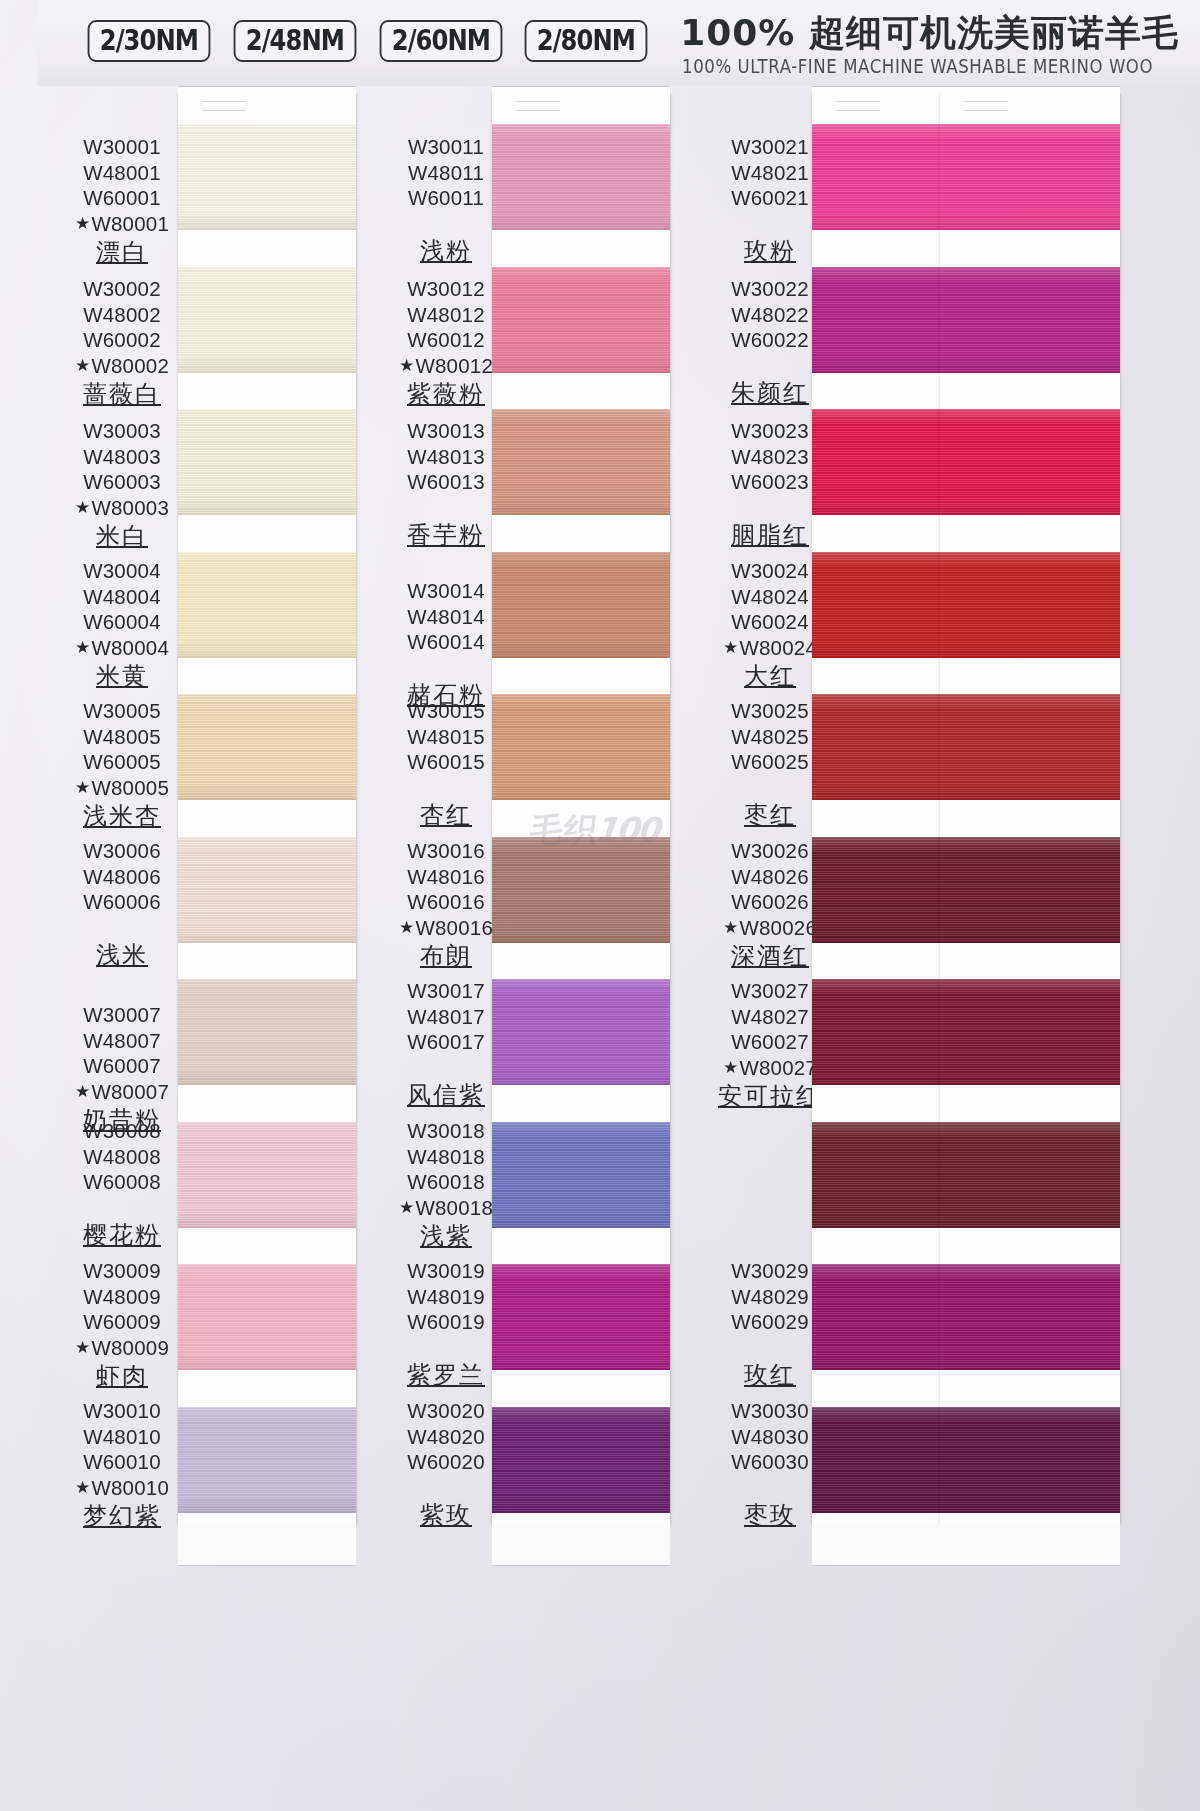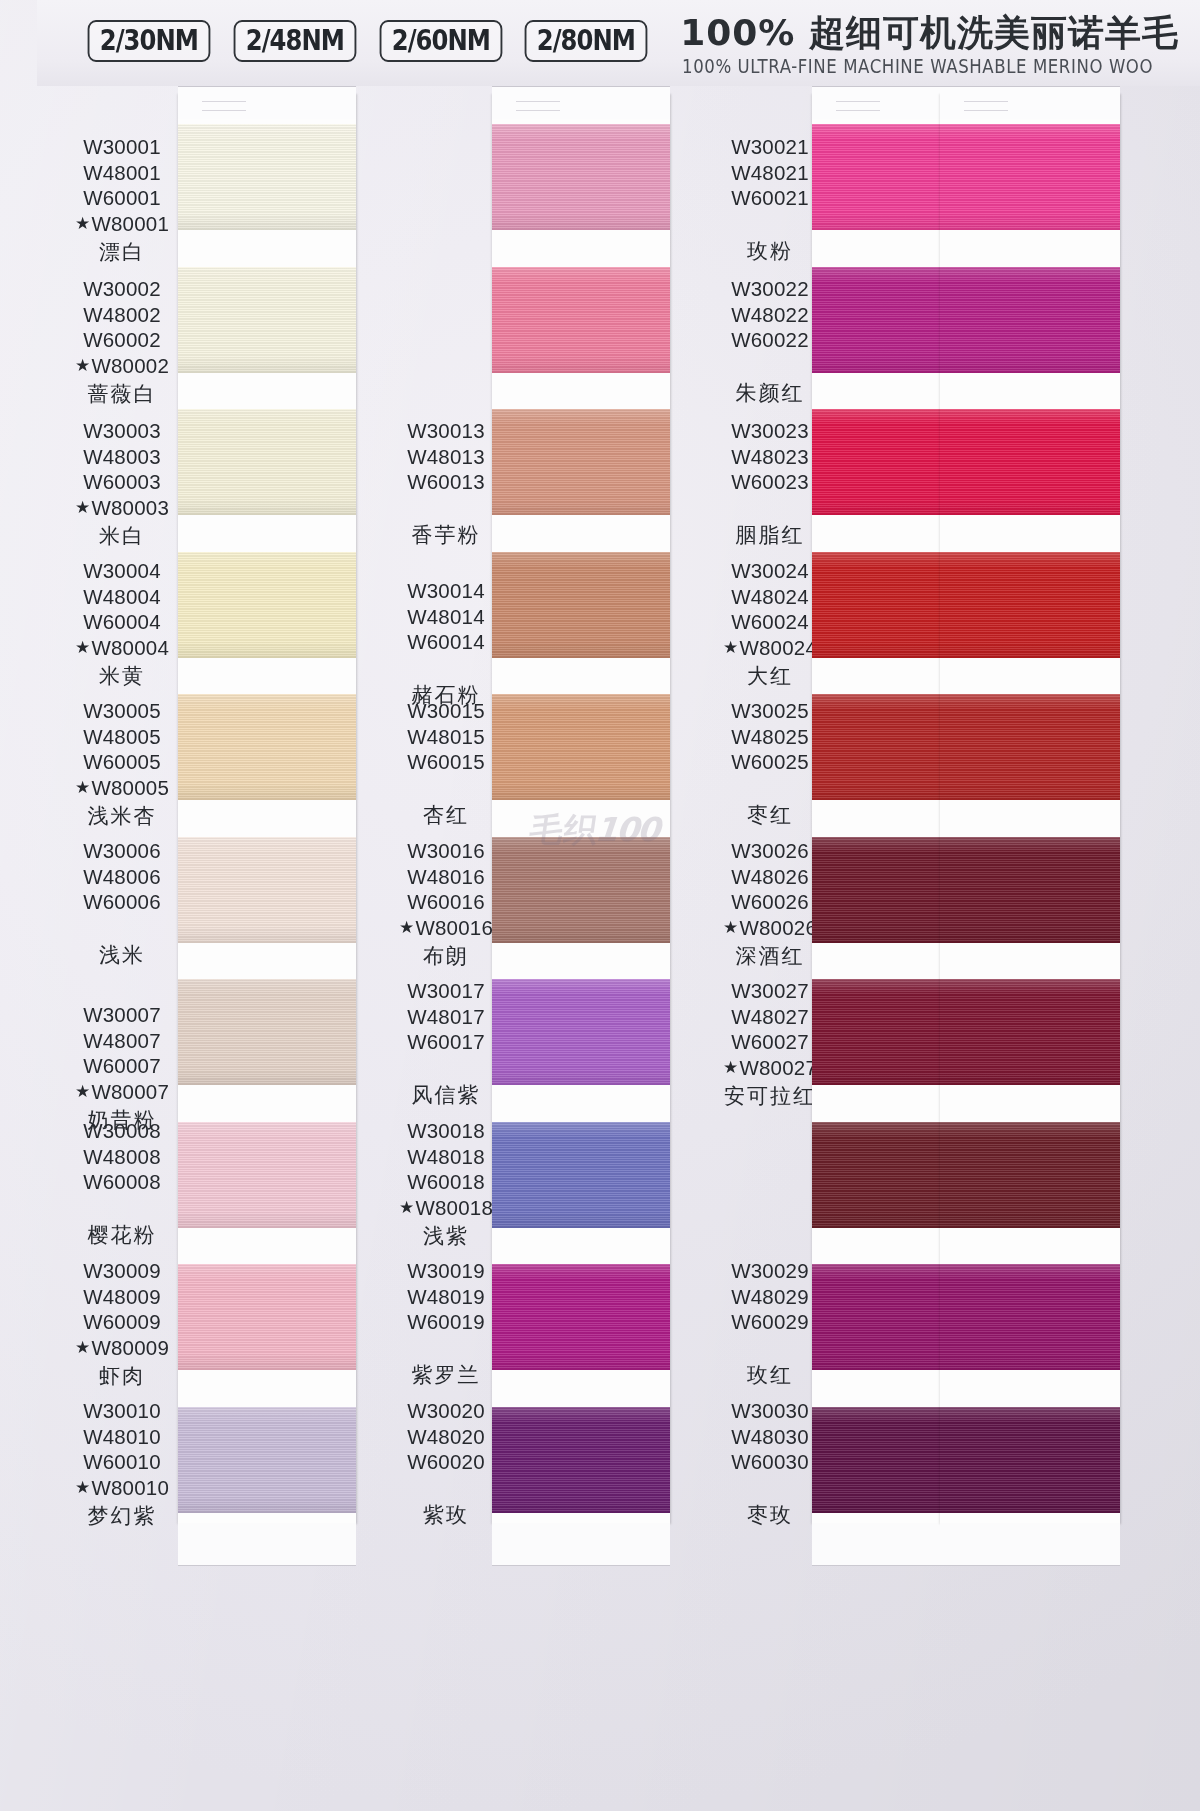--- a/index.html
+++ b/index.html
@@ -72,22 +72,23 @@
   .entry{
     position:absolute;left:0;width:160px;
     text-align:center;color:#26292e;
     font-size:20.5px;line-height:25.5px;
     letter-spacing:.2px;
     font-family:"DejaVu Sans","Liberation Sans",sans-serif;
   }
   .code{white-space:nowrap;font-family:"Liberation Sans","DejaVu Sans",sans-serif;font-size:20.5px;}
   .code .star{font-size:17px;margin-right:1px;position:relative;top:-2px;}
   .cname{
-    margin-top:2px;font-size:21px;letter-spacing:2px;
+    margin-top:2px;font-size:24px;letter-spacing:2px;
     font-family:"DejaVu Sans","Liberation Sans",sans-serif;
+    text-decoration:underline;
   }
   .cname.gap{margin-top:28px;}
 
   
   .strip{
     position:absolute;top:8px;width:178px;height:1430px;
     background:#fdfdfd;
     box-shadow:1px 0 2px rgba(0,0,0,.16), -1px 0 2px rgba(0,0,0,.08);
   }
   .pair-1 .strip{left:162px;}
@@ -238,20 +239,33 @@
         <div class="swatch" title="浅米" style="top: 742.5px; height: 106px; background: rgb(242, 226, 217);"></div>
         <div class="swatch" title="奶昔粉" style="top: 885px; height: 106px; background: rgb(228, 211, 200);"></div>
         <div class="swatch" title="樱花粉" style="top: 1027.5px; height: 106px; background: rgb(242, 200, 212);"></div>
         <div class="swatch" title="虾肉" style="top: 1170px; height: 106px; background: rgb(243, 182, 198);"></div>
         <div class="swatch" title="梦幻紫" style="top: 1312.5px; height: 106px; background: rgb(200, 188, 216);"></div>
       </div>
   </div>
 
   <div class="pair pair-2">
     <div class="labelcol">
+        <div class="entry" style="top: 48px;">
+          <div class="code">W30011</div>
+          <div class="code">W48011</div>
+          <div class="code">W60011</div>
+          <div class="cname gap">浅粉</div>
+        </div>
+        <div class="entry" style="top: 190px;">
+          <div class="code">W30012</div>
+          <div class="code">W48012</div>
+          <div class="code">W60012</div>
+          <div class="code"><span class="star">★</span>W80012</div>
+          <div class="cname">紫薇粉</div>
+        </div>
         <div class="entry" style="top: 332px;">
           <div class="code">W30013</div>
           <div class="code">W48013</div>
           <div class="code">W60013</div>
           <div class="cname gap">香芋粉</div>
         </div>
         <div class="entry" style="top: 492px;">
           <div class="code">W30014</div>
           <div class="code">W48014</div>
           <div class="code">W60014</div>

